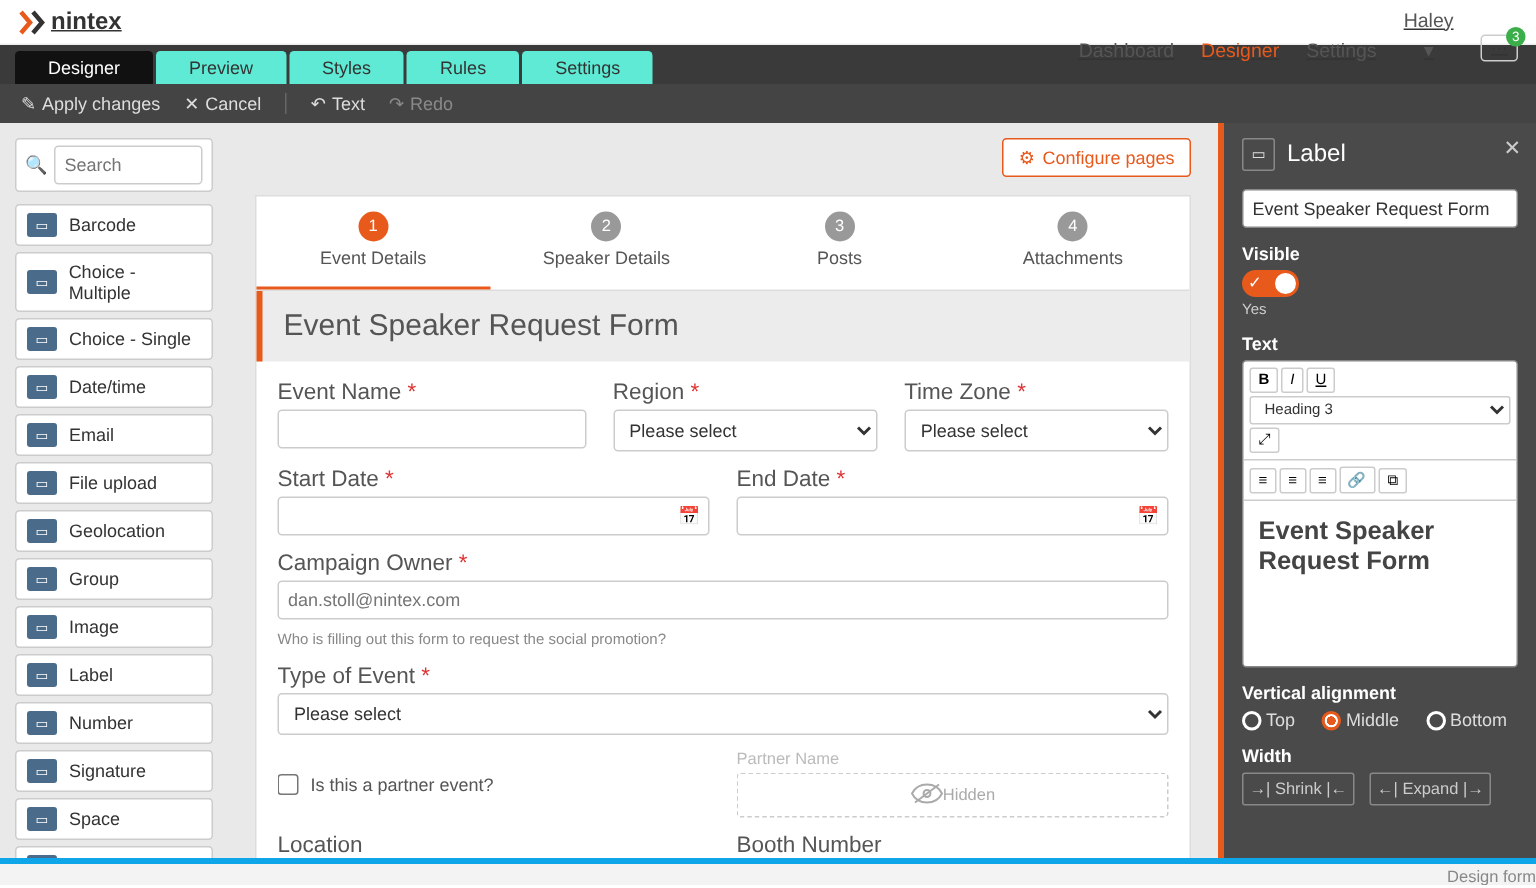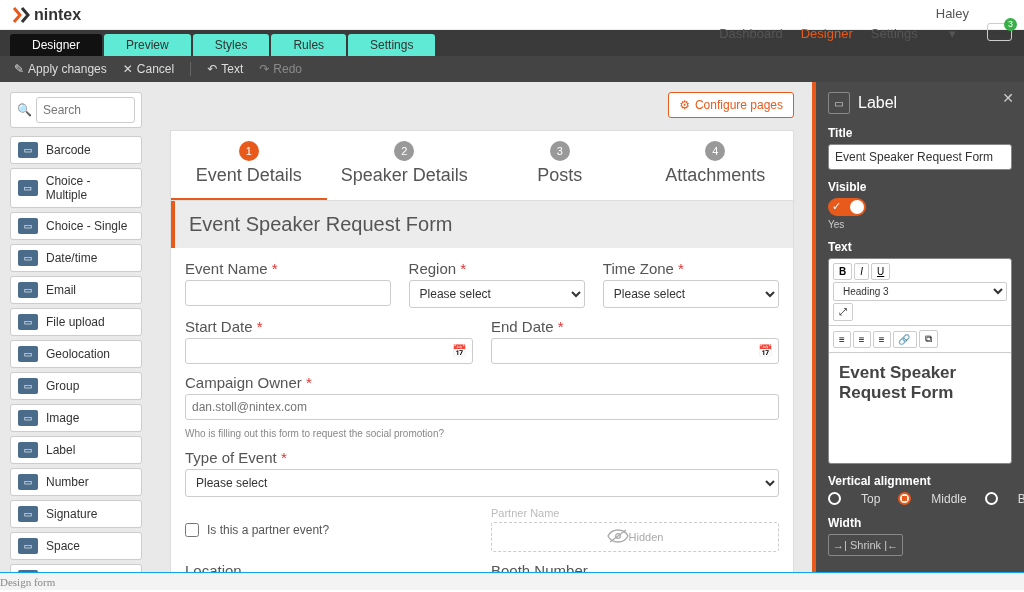--- a/index.html
+++ b/index.html
@@ -1,17 +1,17 @@
 <!DOCTYPE html>
 <html><head>
 <meta charset="utf-8">
 <style>
 * { box-sizing: border-box; margin: 0; padding: 0; font-family: -apple-system, "Segoe UI", Arial, sans-serif; }
 body { background: #fff; font-size: 12px; color: #333; }
-.topnav { display: flex; align-items: center; height: 30px; padding: 0 12px; border-bottom: 1px solid #eee; }
+.topnav { display: flex; align-items: center; height: 30px; padding: 0 12px; border-bottom: 1px solid #eee; text-decoration: underline; }
 .logo { display: flex; align-items: center; font-weight: 600; font-size: 16px; color: #333; }
 .logo svg { margin-right: 4px; }
 .topnav-right { margin-left: auto; display: flex; align-items: flex-end; gap: 18px; font-size: 13px; }
 .topnav-right .active { color: #e8591c; }
 .topnav-right a { color: #555; cursor: pointer; }
 .user { display: flex; align-items: center; gap: 5px; color: #555; flex-direction: column; }
 .badge-btn { position: relative; border:1px solid #ccc; border-radius:3px; padding:2px 6px; font-size:11px; cursor:pointer; }
 .badge-btn .dot { position:absolute; top:-6px; right:-6px; background:#3aae49; color:#fff; border-radius:50%; width:13px; height:13px; font-size:9px; line-height:13px; text-align:center; }
 
 .tabbar { background:#3a3a3a; padding:4px 10px 0 10px; }
@@ -31,21 +31,21 @@
 .ctrl-item .ci-icon { width:20px; height:16px; background:#4a6b8a; border-radius:2px; display:flex; align-items:center; justify-content:center; color:#fff; font-size:9px; }
 
 .center { flex:1; background:#e9e9e9; padding:10px 18px; overflow-y:auto; position:relative; }
 .configure { float:right; border:1px solid #e8591c; background:#fff; color:#e8591c; padding:5px 10px; border-radius:3px; font-size:12px; cursor:pointer; display:flex; align-items:center; gap:5px; }
 .canvas { background:#fff; border:1px solid #ddd; margin-top:38px; }
 .steps { display:flex; border-bottom:1px solid #ddd; }
 .step { flex:1; text-align:center; padding:10px 0 12px; cursor:pointer; }
 .step .num { display:inline-block; width:20px; height:20px; line-height:20px; border-radius:50%; background:#999; color:#fff; font-size:11px; margin-bottom:4px; }
 .step.active { border-bottom:2px solid #e8591c; }
 .step.active .num { background:#e8591c; }
-.step .lbl { font-size:18px; color:#555; }
+.step .lbl { font-size:12px; color:#555; }
 .form-title-bar { background:#ececec; border-left:4px solid #e8591c; padding:12px 14px; font-size:20px; color:#555; font-weight:500; }
 .form-body { padding:12px 14px 20px; }
 .frow { display:flex; gap:18px; margin-bottom:10px; }
 .fcol { flex:1; display:flex; flex-direction:column; }
 .flabel { font-size:15px; color:#555; margin-bottom:3px; }
 .req { color:#d33; }
 select,input[type=text],textarea { border:1px solid #ccc; border-radius:3px; padding:5px 6px; font-size:12px; color:#333; background:#fff; width:100%; }
 .date-wrap { position:relative; }
 .date-wrap .cal { position:absolute; right:6px; top:50%; transform:translateY(-50%); color:#888; font-size:12px; pointer-events:none; }
 .help { font-size:10px; color:#888; margin-top:8px; }
@@ -64,27 +64,27 @@
 .rc-input { width:100%; background:#fff; border:1px solid #888; border-radius:3px; padding:5px 6px; font-size:12px; color:#333; }
 .toggle { width:38px; height:18px; background:#e8591c; border-radius:10px; position:relative; cursor:pointer; }
 .toggle .knob { position:absolute; right:2px; top:2px; width:14px; height:14px; background:#fff; border-radius:50%; }
 .toggle .chk2 { position:absolute; left:4px; top:2px; color:#fff; font-size:11px; }
 .small { font-size:10px; color:#ccc; margin-top:3px; }
 .rte { border:1px solid #888; border-radius:3px; background:#fff; }
 .rte-tb { display:flex; align-items:center; gap:2px; padding:4px; border-bottom:1px solid #ccc; flex-wrap:wrap; }
 .rte-tb button,.rte-tb select { background:#fff; border:1px solid #ccc; padding:2px 5px; font-size:10px; cursor:pointer; border-radius:2px; }
 .rte-body { padding:10px; font-size:17px; font-weight:700; color:#444; min-height:110px; line-height:1.2; }
 .radios { display:flex; gap:18px; font-size:12px; align-items:center; }
-.radio { display:flex; align-items:flex-start; gap:20px; cursor:pointer; }
+.radio { display:flex; align-items:center; gap:3px; cursor:pointer; }
 .radio .r { width:13px; height:13px; border:2px solid #fff; border-radius:50%; display:inline-block; }
 .radio.sel .r { background: radial-gradient(circle,#e8591c 45%, #fff 48%); border-color:#e8591c; }
 .width-btns { display:flex; gap:10px; margin-top:4px; }
 .width-btns button { background:transparent; border:1px solid #888; color:#ccc; padding:4px 4px; font-size:11px; cursor:pointer; border-radius:2px; }
 
-.footer { height:18px; line-height:18px; text-align:left; font-size:11px; color:#888; background:#f3f3f3; border-top:1px solid #0ea5e9;font-family:Liberation Serif, serif; }
+.footer { height:18px; line-height:18px; text-align:right; font-size:11px; color:#888; background:#f3f3f3; border-top:4px solid #0ea5e9; }
 </style>
 </head>
 <body>
 
 <div class="topnav">
   <div class="logo">
     <svg width="18" height="18" viewBox="0 0 18 18">
         <path d="M2 2 L8 9 L2 16" stroke="#e8591c" stroke-width="3" fill="none"></path>
         <path d="M10 2 L16 9 L10 16" stroke="#333" stroke-width="3" fill="none"></path>
       </svg>
@@ -287,21 +287,20 @@
       </div>
     </div>
   </div>
 
   <div class="rightcol">
     <div class="rc-close">✕</div>
     <div class="rc-header">
       <div class="rc-icon">▭</div>
       <div class="rc-title">Label</div>
     </div>
-    <div class="rc-label">Title</div>
     <input class="rc-input" value="Event Speaker Request Form" style="">
     <div class="rc-label">Visible</div>
     <div class="toggle">
         <span class="chk2">✓</span>
         <div class="knob"></div>
       </div>
     <div class="small">Yes</div>
     <div class="rc-label">Text</div>
     <div class="rte">
       <div class="rte-tb">
@@ -331,17 +330,18 @@
           <span>Middle</span>
         </div>
       <div class="radio">
           <span class="r"></span>
           <span>Bottom</span>
         </div>
     </div>
     <div class="rc-label">Width</div>
     <div class="width-btns">
       <button>→| <span>Shrink</span> |←</button>
+      <button>←| <span>Expand</span> |→</button>
     </div>
   </div>
 </div>
 
 <div class="footer">Design form</div>
 
 </body></html>

